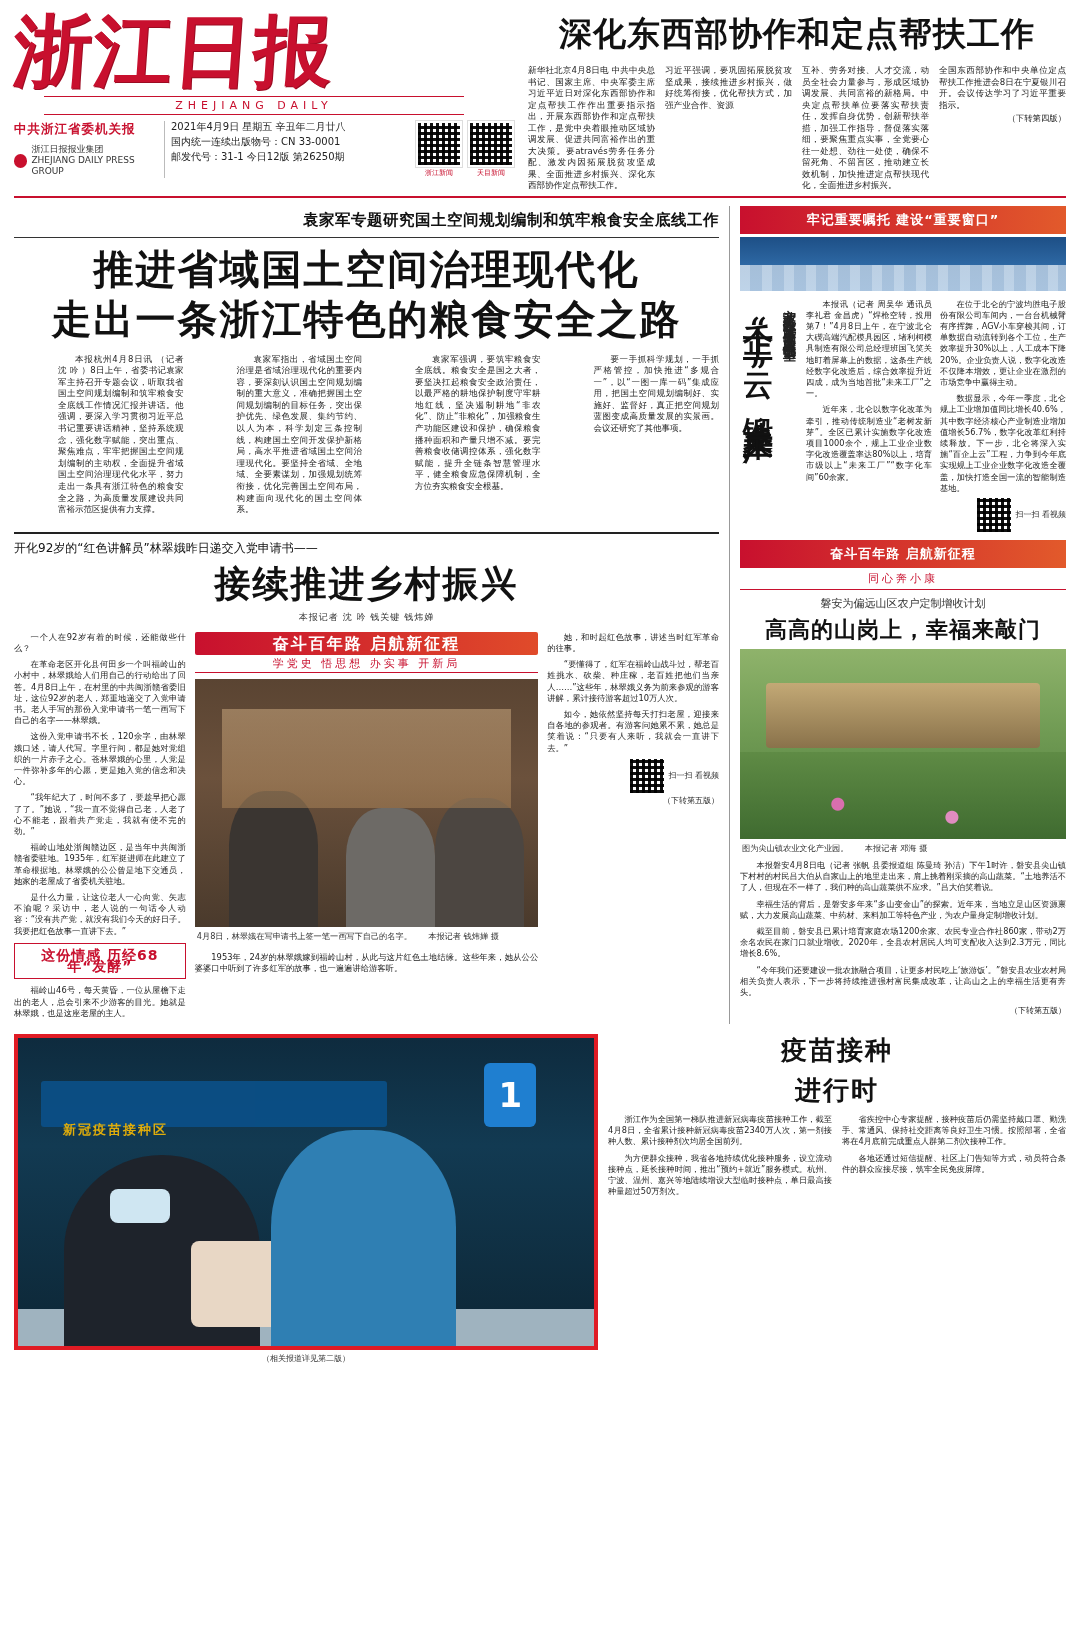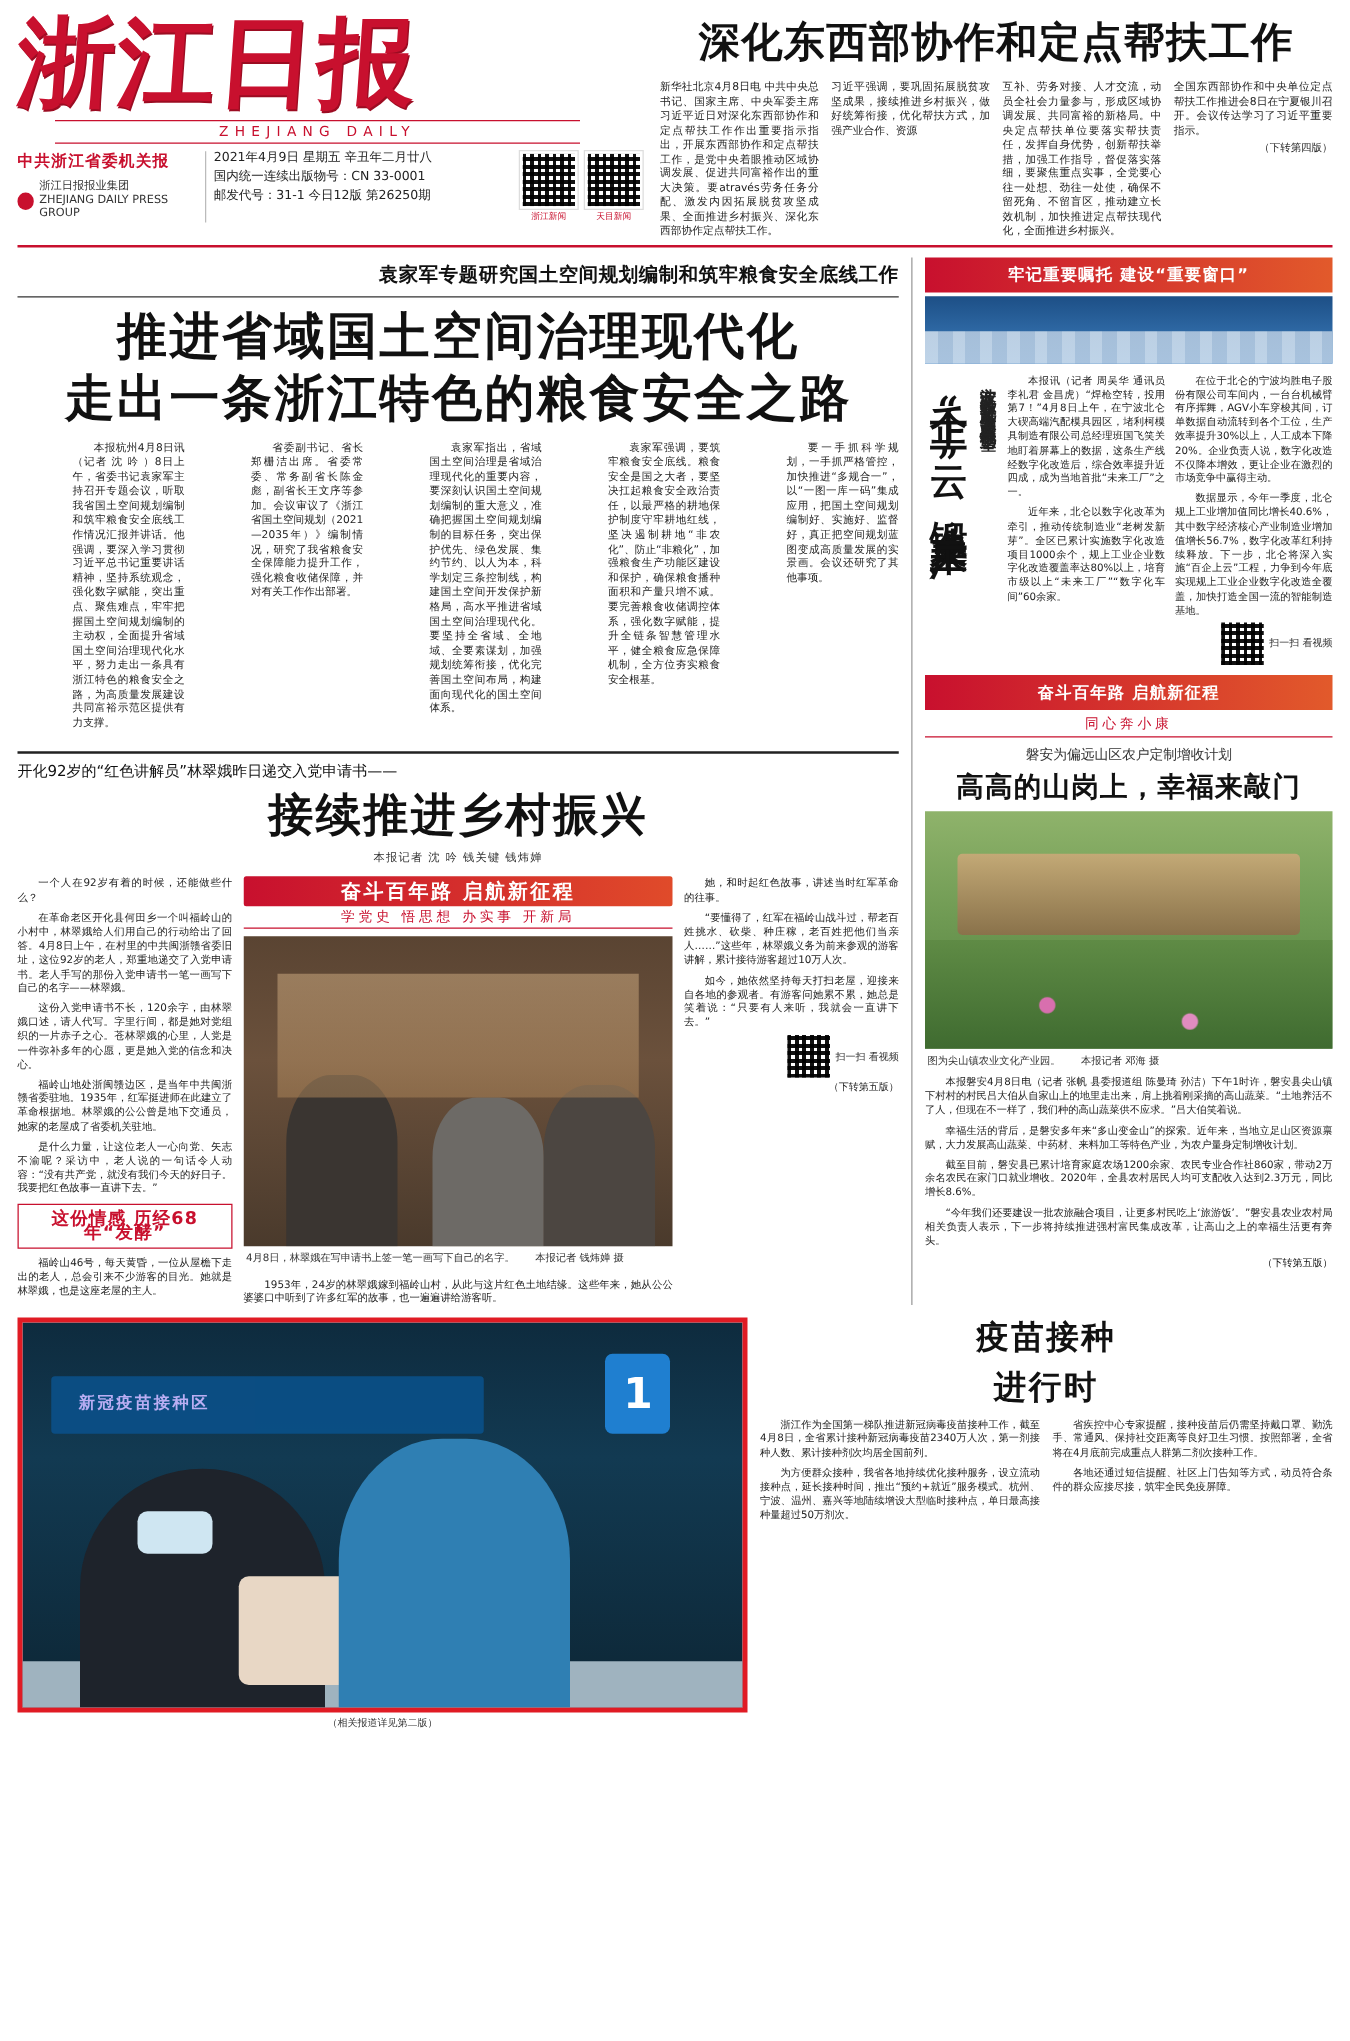--- a/index.html
+++ b/index.html
@@ -127,21 +127,21 @@
     text-align:center;letter-spacing:1px;margin:4px 0;}
   .sub-kicker{text-align:center;font-size:11px;color:#333;margin-bottom:4px;}
 
   
   .bottom{display:flex;margin-top:10px;gap:10px;}
   .vaccine-photo{
     width:584px;flex:0 0 584px;height:316px;border:4px solid #e01b24;box-sizing:border-box;
     background:linear-gradient(180deg,#0e2b3e 0%,#123a52 35%,#0d2635 100%);position:relative;overflow:hidden;
   }
   .vp-banner{position:absolute;left:4%;top:14%;width:60%;height:46px;background:#0b4f86;border-radius:3px;opacity:.95;}
-  .vp-banner .txt{color:#c4b5fd;font-size:13px;font-weight:700;letter-spacing:2px;padding:12px 0 0 22px;}
+  .vp-banner .txt{color:#eab308;font-size:13px;font-weight:700;letter-spacing:2px;padding:12px 0 0 22px;margin-top:28px;}
   .vp-num{position:absolute;right:10%;top:8%;width:52px;height:64px;background:#1f7fd0;border-radius:6px;
     color:#fff;font-size:34px;font-weight:700;text-align:center;line-height:64px;}
   .vp-p1{position:absolute;left:8%;bottom:0;width:34%;height:62%;background:#1e232b;border-radius:50% 50% 0 0;}
   .vp-p2{position:absolute;left:44%;bottom:0;width:32%;height:70%;background:#2f7fb3;border-radius:45% 45% 0 0;}
   .vp-p3{position:absolute;left:30%;bottom:6%;width:16%;height:28%;background:#e8d7c5;border-radius:8px;}
   .vp-mask{position:absolute;left:16%;bottom:40%;width:60px;height:34px;background:#cfe6f2;border-radius:8px;}
   .vp-floor{position:absolute;bottom:0;left:0;right:0;height:12%;background:#9fb3bf;}
   .vp-cap{font-size:8px;color:#333;padding:3px 2px;text-align:center;}
 
   .bottom-right{flex:1;}
@@ -209,23 +209,20 @@
       <div class="story-kicker">袁家军专题研究国土空间规划编制和筑牢粮食安全底线工作</div>
       <hr class="hline">
       <div class="big-head">推进省域国土空间治理现代化</div>
       <div class="big-head">走出一条浙江特色的粮食安全之路</div>
 
       <div class="cols4">
         <div class="col">
             <p>本报杭州4月8日讯 （记者 沈 吟 ）8日上午，省委书记袁家军主持召开专题会议，听取我省国土空间规划编制和筑牢粮食安全底线工作情况汇报并讲话。他强调，要深入学习贯彻习近平总书记重要讲话精神，坚持系统观念，强化数字赋能，突出重点、聚焦难点，牢牢把握国土空间规划编制的主动权，全面提升省域国土空间治理现代化水平，努力走出一条具有浙江特色的粮食安全之路，为高质量发展建设共同富裕示范区提供有力支撑。</p>
           </div>
         <div class="col">
-            <p>省委副书记、省长郑栅洁出席。省委常委、常务副省长陈金彪，副省长王文序等参加。会议审议了《浙江省国土空间规划（2021—2035年）》编制情况，研究了我省粮食安全保障能力提升工作，强化粮食收储保障，并对有关工作作出部署。</p>
-          </div>
-        <div class="col">
             <p>袁家军指出，省域国土空间治理是省域治理现代化的重要内容，要深刻认识国土空间规划编制的重大意义，准确把握国土空间规划编制的目标任务，突出保护优先、绿色发展、集约节约、以人为本，科学划定三条控制线，构建国土空间开发保护新格局，高水平推进省域国土空间治理现代化。要坚持全省域、全地域、全要素谋划，加强规划统筹衔接，优化完善国土空间布局，构建面向现代化的国土空间体系。</p>
           </div>
         <div class="col">
             <p>袁家军强调，要筑牢粮食安全底线。粮食安全是国之大者，要坚决扛起粮食安全政治责任，以最严格的耕地保护制度守牢耕地红线，坚决遏制耕地“非农化”、防止“非粮化”，加强粮食生产功能区建设和保护，确保粮食播种面积和产量只增不减。要完善粮食收储调控体系，强化数字赋能，提升全链条智慧管理水平，健全粮食应急保障机制，全方位夯实粮食安全根基。</p>
           </div>
         <div class="col">
             <p>要一手抓科学规划，一手抓严格管控，加快推进“多规合一”，以“一图一库一码”集成应用，把国土空间规划编制好、实施好、监督好，真正把空间规划蓝图变成高质量发展的实景画。会议还研究了其他事项。</p>
           </div>
       </div>
 
@@ -233,20 +230,21 @@
 
       <div class="story2-kicker">开化92岁的“红色讲解员”林翠娥昨日递交入党申请书——</div>
       <div class="story2-head">接续推进乡村振兴</div>
       <div class="byline">本报记者 沈 吟 钱关键 钱炜婵</div>
 
       <div class="s2body">
         <div class="col">
           <p>一个人在92岁有着的时候，还能做些什么？</p>
           <p>在革命老区开化县何田乡一个叫福岭山的小村中，林翠娥给人们用自己的行动给出了回答。4月8日上午，在村里的中共闽浙赣省委旧址，这位92岁的老人，郑重地递交了入党申请书。老人手写的那份入党申请书一笔一画写下自己的名字——林翠娥。</p>
           <p>这份入党申请书不长，120余字，由林翠娥口述，请人代写。字里行间，都是她对党组织的一片赤子之心。苍林翠娥的心里，人党是一件弥补多年的心愿，更是她入党的信念和决心。</p>
+          <p>“我年纪大了，时间不多了，要趁早把心愿了了。”她说，“我一直不觉得自己老，人老了心不能老，跟着共产党走，我就有使不完的劲。”</p>
           <p>福岭山地处浙闽赣边区，是当年中共闽浙赣省委驻地。1935年，红军挺进师在此建立了革命根据地。林翠娥的公公曾是地下交通员，她家的老屋成了省委机关驻地。</p>
           <p>是什么力量，让这位老人一心向党、矢志不渝呢？采访中，老人说的一句话令人动容：“没有共产党，就没有我们今天的好日子。我要把红色故事一直讲下去。”</p>
           <div class="hl-box">
             <div class="hl-title">这份情感 历经68年“发酵”</div>
           </div>
           <p style="margin-top:6px">福岭山46号，每天黄昏，一位从屋檐下走出的老人，总会引来不少游客的目光。她就是林翠娥，也是这座老屋的主人。</p>
         </div>
 
         <div class="col" style="flex:2">
           <div class="banner">奋斗百年路 启航新征程</div>

